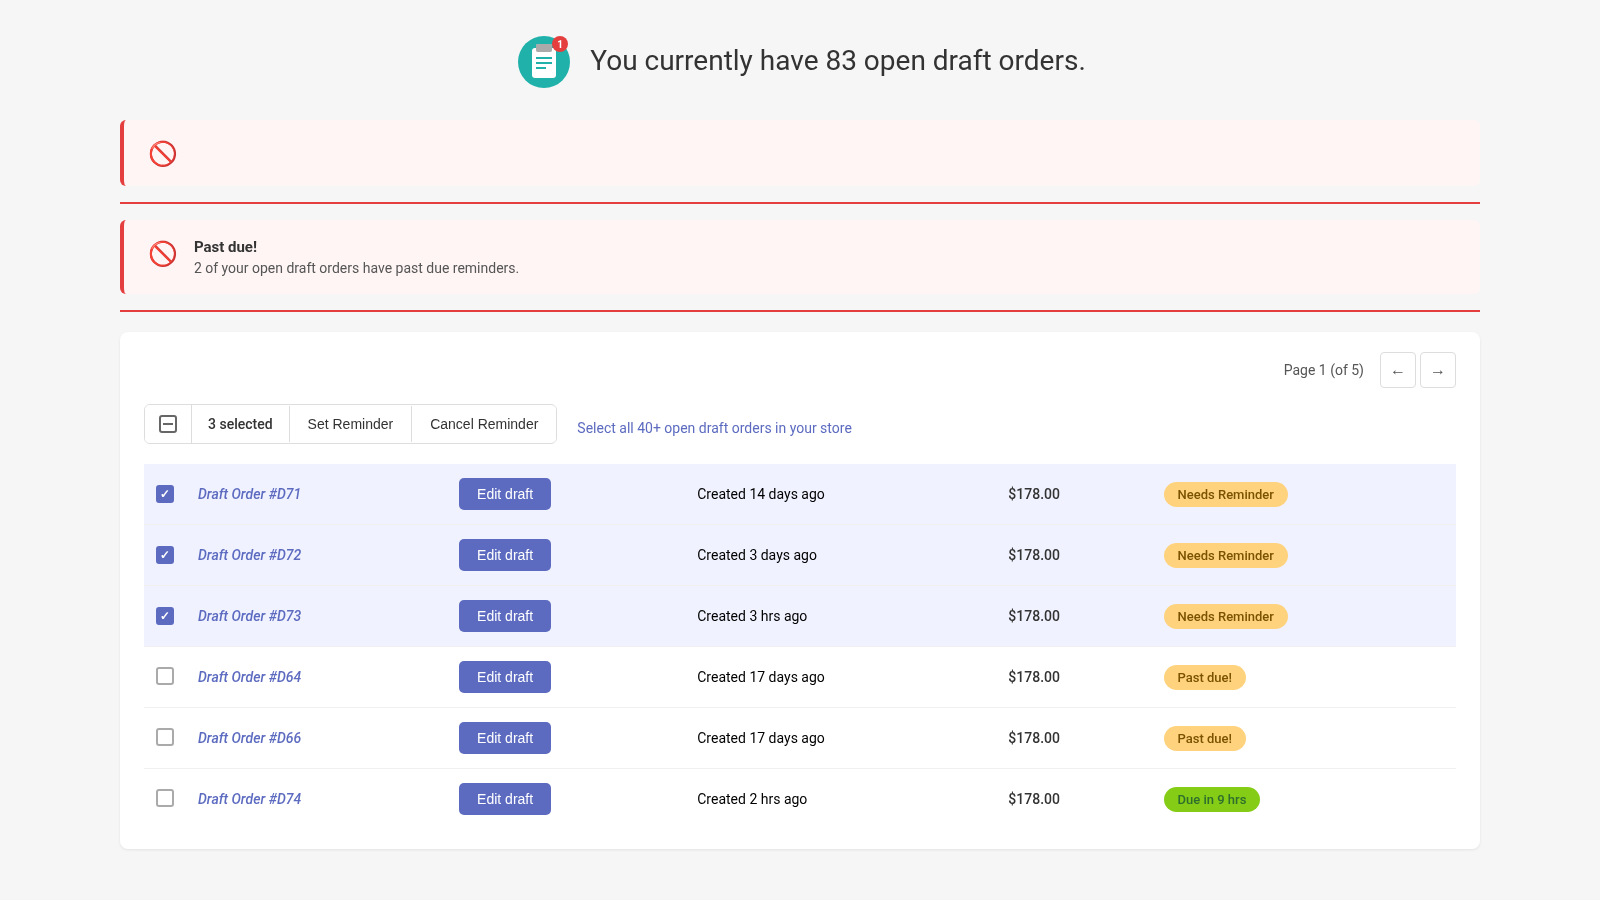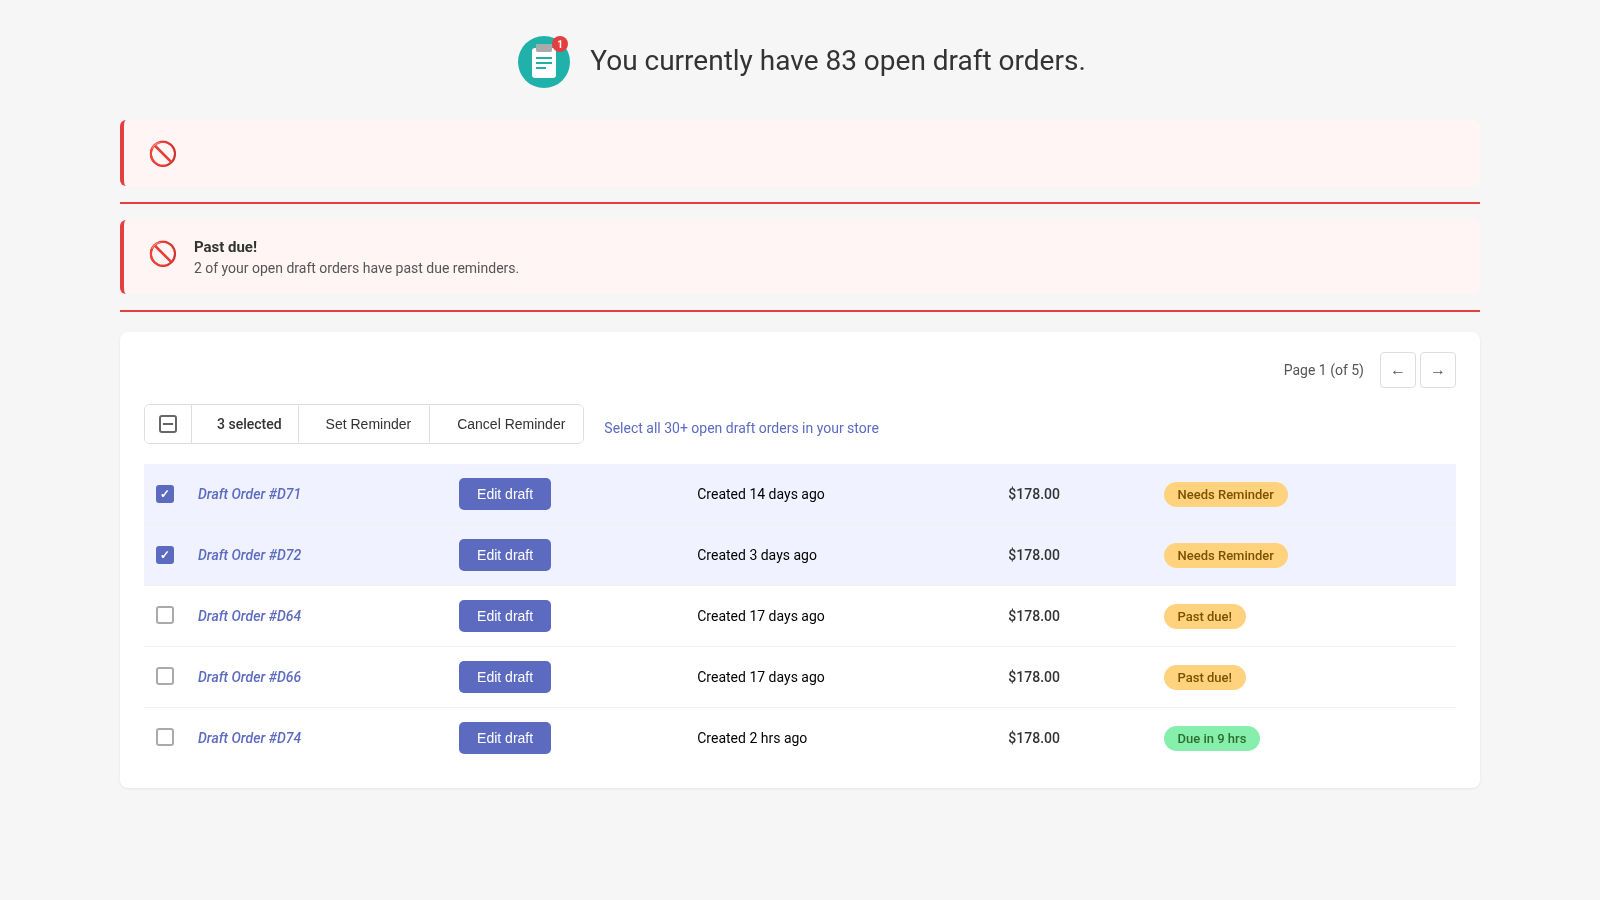--- a/index.html
+++ b/index.html
@@ -109,21 +109,21 @@
       justify-content: center;
       font-size: 16px;
       color: #555;
       margin-left: 4px;
     }
 
     
     .toolbar-row {
       display: flex;
       align-items: center;
-      gap: 9px;
+      gap: 0;
       margin-bottom: 8px;
       border: 1px solid #ddd;
       border-radius: 6px;
       overflow: hidden;
       width: fit-content;
     }
 
     .toolbar-checkbox-cell {
       padding: 10px 14px;
       border-right: 1px solid #ddd;
@@ -275,21 +275,21 @@
       background: #ffd27d;
       color: #7a5200;
     }
 
     .badge-past-due {
       background: #ffd27d;
       color: #7a5200;
     }
 
     .badge-due-soon {
-      background: #86efac;
+      background: #84cc16;
       color: #2d6e2d;
       text-align: right;
     }
 
     .divider {
       border: none;
       border-top: 2px solid #e53e3e;
       margin: 16px 0;
     }
   </style>
@@ -344,21 +344,21 @@
 
     <div style="display:flex; align-items:center; margin-bottom:12px;">
       <div class="toolbar-row">
         <div class="toolbar-checkbox-cell">
           <div class="indeterminate-checkbox"></div>
         </div>
         <div class="selected-count">3 selected</div>
         <button class="toolbar-btn">Set Reminder</button>
         <button class="toolbar-btn">Cancel Reminder</button>
       </div>
-      <a class="select-all-link">Select all 30+ open draft orders in your store</a>
+      <a class="select-all-link">Select all 40+ open draft orders in your store</a>
     </div>
 
     <table class="draft-table">
       <tbody id="orders-tbody">
       <tr class="row-checked">
       <td class="checkbox-cell">
         <div class="checkbox checked"></div>
       </td>
       <td>
         <a class="order-link">Draft Order #D71</a>
@@ -381,20 +381,36 @@
       </td>
       <td>
         <button class="edit-btn">Edit draft</button>
       </td>
       <td class="created-text">Created 3 days ago</td>
       <td class="amount-text">$178.00</td>
       <td>
         <span class="badge badge-needs-reminder">Needs Reminder</span>
       </td>
     </tr>
+          <tr class="row-checked">
+      <td class="checkbox-cell">
+        <div class="checkbox checked"></div>
+      </td>
+      <td>
+        <a class="order-link">Draft Order #D73</a>
+      </td>
+      <td>
+        <button class="edit-btn">Edit draft</button>
+      </td>
+      <td class="created-text">Created 3 hrs ago</td>
+      <td class="amount-text">$178.00</td>
+      <td>
+        <span class="badge badge-needs-reminder">Needs Reminder</span>
+      </td>
+    </tr>
           <tr>
       <td class="checkbox-cell">
         <div class="checkbox "></div>
       </td>
       <td>
         <a class="order-link">Draft Order #D64</a>
       </td>
       <td>
         <button class="edit-btn">Edit draft</button>
       </td>

